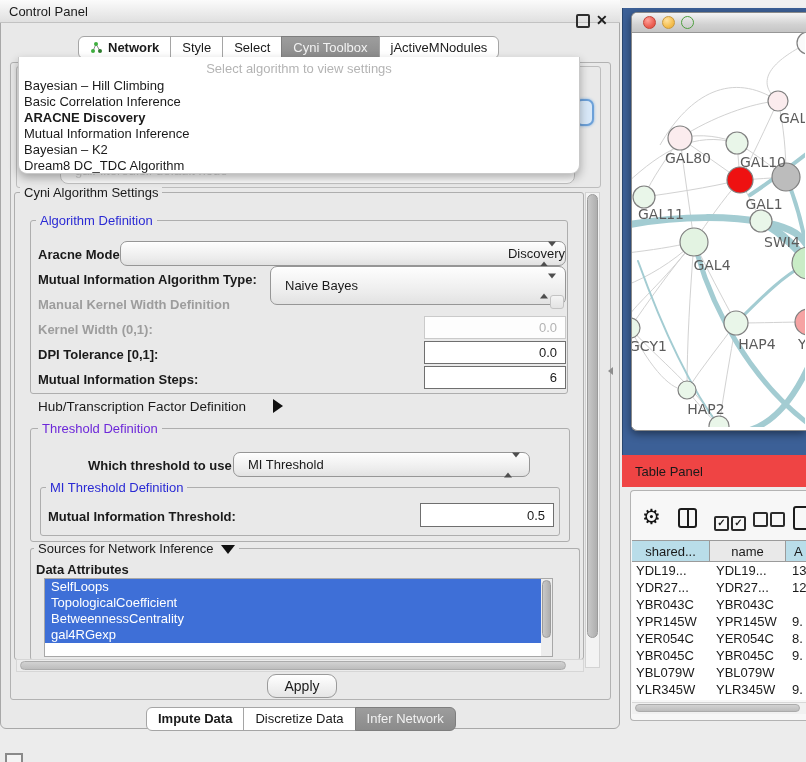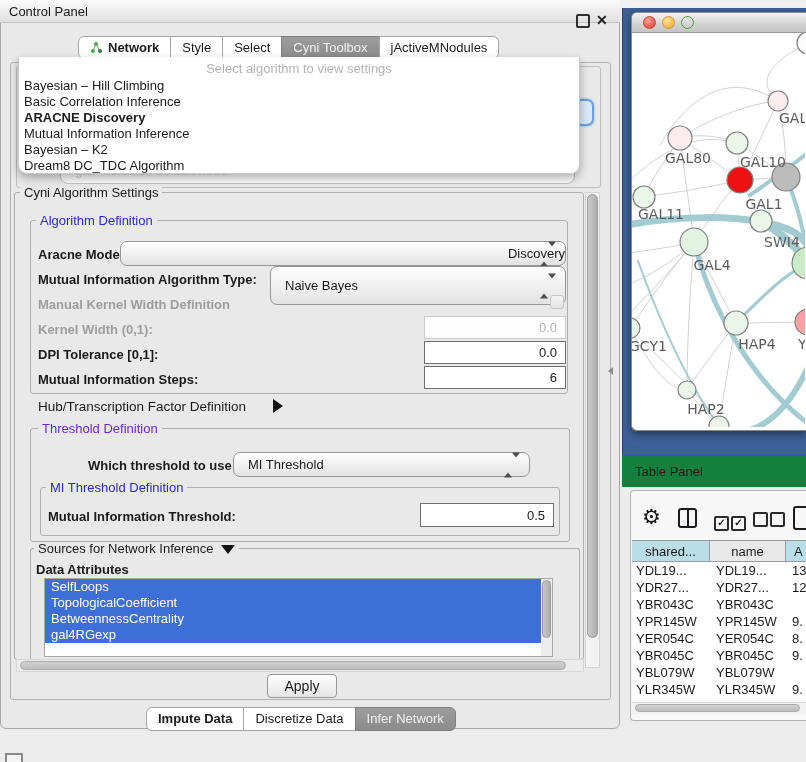--- a/index.html
+++ b/index.html
@@ -44,38 +44,38 @@
           border-top:5px solid #4e4e4e;}
   .tinput{position:absolute;border:1px solid #6f6f6f;background:#fff;font-size:13px;
           display:flex;align-items:center;justify-content:flex-end;padding-right:8px;box-sizing:border-box;}
   .tinput.dis{border-color:#cacaca;background:#fdfdfd;color:#b3b3b3;}
   .attr-item{height:16px;line-height:16px;background:#3e6fd7;color:#fff;font-size:13px;padding-left:6px;white-space:nowrap;}
   .sb-track-v{position:absolute;background:#f3f3f3;border:1px solid #d3d3d3;box-sizing:border-box;}
   .sb-thumb{position:absolute;background:linear-gradient(90deg,#c9c9c9,#aeaeae);border:1px solid #9b9b9b;
             border-radius:6px;box-sizing:border-box;}
   .sb-thumb-h{position:absolute;background:linear-gradient(#d2d2d2,#bdbdbd);border:1px solid #ababab;
               border-radius:5px;box-sizing:border-box;}
-  .btn{position:absolute;border:1px solid #9a9a9a;border-radius:4px;background:linear-gradient(#ffffff,#e5e5e5);
+  .btn{position:absolute;border:1px solid #9a9a9a;border-radius:9px;background:linear-gradient(#ffffff,#e5e5e5);
        font-size:14px;display:flex;align-items:center;justify-content:center;box-sizing:border-box;}
   .checkbox{position:absolute;border:1px solid #c3c3c3;border-radius:3px;background:linear-gradient(#f4f4f4,#e3e3e3);box-sizing:border-box;}
   
   .net-panel{position:absolute;left:622px;top:8px;width:184px;height:447px;background:#3c6097;border-left:1px solid #29466f;box-sizing:border-box;}
   .mac-window{position:absolute;left:631px;top:12px;width:175px;height:419px;background:#fff;
               border:1px solid #8a8a8a;border-right:none;border-radius:6px 0 0 6px;
               box-shadow:0 3px 9px rgba(0,0,0,0.45);box-sizing:border-box;}
   .mac-titlebar{position:absolute;left:0;top:0;width:100%;height:20px;border-radius:5px 0 0 0;
                 background:linear-gradient(#f4f4f4,#d2d2d2 60%,#c5c5c5);border-bottom:1px solid #979797;box-sizing:border-box;}
   .light{position:absolute;width:13px;height:13px;border-radius:50%;box-sizing:border-box;top:3px;}
   .light.red{background:radial-gradient(circle at 35% 30%,#ffa29a,#ec6155 60%,#d74a3e);border:1px solid #c44437;}
   .light.yellow{background:radial-gradient(circle at 35% 30%,#ffe2a0,#f5bf4f 60%,#e0a83e);border:1px solid #c9993c;}
   .light.green{background:radial-gradient(circle at 35% 30%,#b4eda5,#62c454 60%,#4fae41;);border:1px solid #4c9e3d;}
   .net-canvas{position:absolute;left:0;top:20px;width:173px;height:394px;overflow:hidden;background:#fff;}
   
   .tp-title{position:absolute;left:622px;top:455px;width:184px;height:32px;font-size:13px;
-            display:flex;align-items:center;padding-left:13px;box-sizing:border-box;background:#15803d;}
+            display:flex;align-items:center;padding-left:13px;box-sizing:border-box;background:#ef4444;}
   .tp-panel{position:absolute;left:630px;top:490px;width:176px;height:231px;background:#f7f7f7;
             border:1px solid #b3b3b3;border-right:none;border-radius:4px 0 0 4px;box-sizing:border-box;}
   .th-cell{height:22px;line-height:22px;font-size:13px;text-align:center;border-right:1px solid #9b9b9b;
            border-top:1px solid #9b9b9b;border-bottom:1px solid #9b9b9b;box-sizing:border-box;overflow:hidden;white-space:nowrap;}
   .trow{display:flex;height:17px;line-height:17px;font-size:13px;white-space:nowrap;}
   .tc{overflow:hidden;box-sizing:border-box;}
   .mini-cb{display:inline-block;width:11px;height:11px;border:2px solid #2b2b2b;border-radius:2px;
            font-size:10px;line-height:10px;text-align:center;font-weight:bold;box-sizing:content-box;}
 </style>
 </head>

